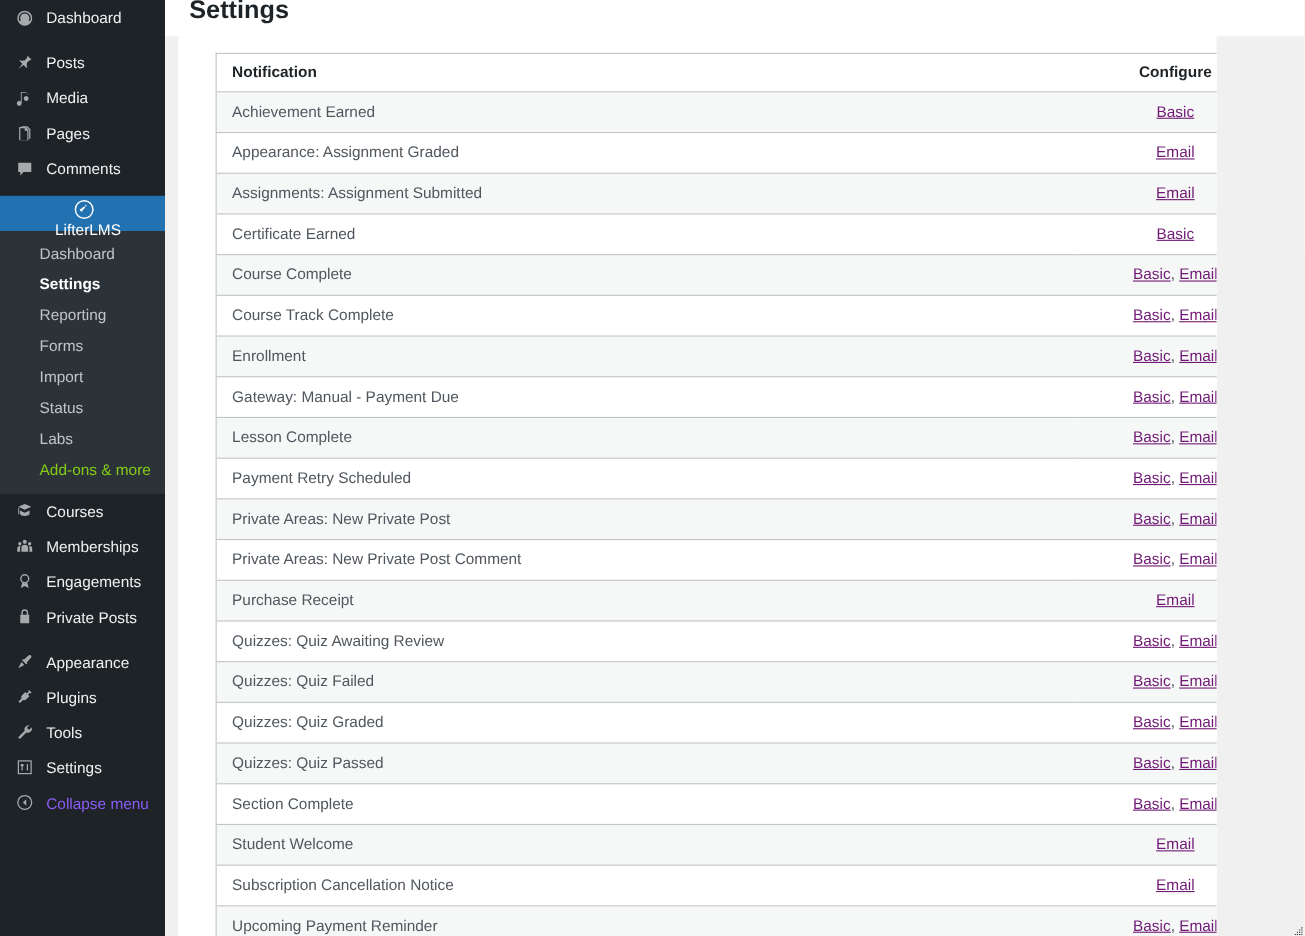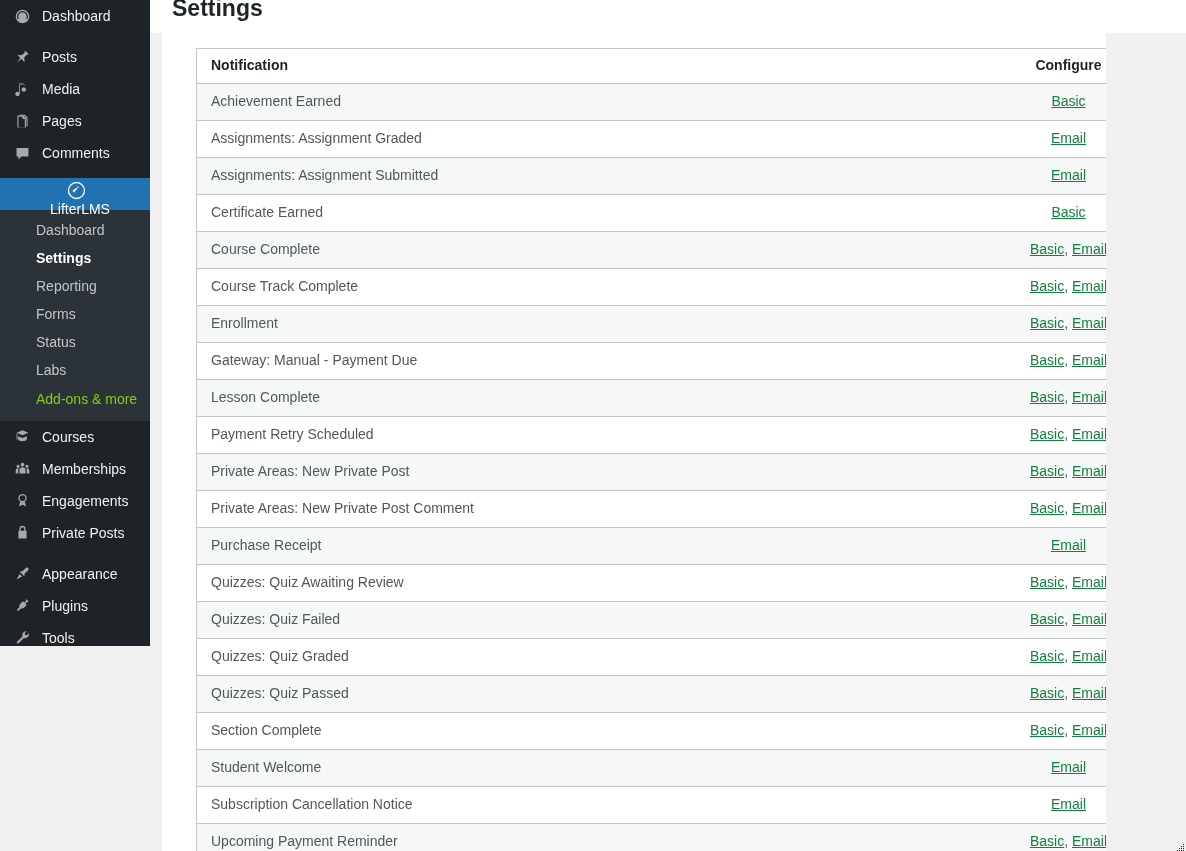--- a/index.html
+++ b/index.html
@@ -9,21 +9,21 @@
     font-family: "Liberation Sans", sans-serif;
     background: #f0f0f1;
   }
 
   
   #root { position: relative; width: 1186px; height: 851px; }
 
   
   #adminmenu {
     position: absolute; left: 0; top: 0;
-    width: 150px; height: 646px;
+    width: 150px; height: 851px;
     background: #1d2327;
     color: #f0f0f1;
     overflow: hidden;
   }
   .menu-item {
     position: relative;
     display: flex; align-items: center;
     height: 32px;
     padding-left: 10px;
     font-size: 14px;
@@ -134,21 +134,21 @@
     height: 35px;
     background: #fff;
   }
   #notif-table tbody td {
     color: #50575e;
   }
   #notif-table tbody tr:nth-child(odd) td { background: #f6f7f7; }
   #notif-table tbody tr:nth-child(even) td { background: #fff; }
 
   .cfg-link {
-    color: #15803d;
+    color: #701a75;
     text-decoration: underline;
     cursor: pointer;
   }
   .cfg-sep { color: #50575e; }
 
   
   #red-box {
     position: absolute;
     left: 988px; top: 77px;
     width: 174px; height: 768px;
@@ -226,20 +226,21 @@
         </svg>
       </span>
       <span class="mi-label">LifterLMS</span>
     </div>
 
     <div id="submenu">
       <a class="submenu-item">Dashboard</a>
       <a class="submenu-item current">Settings</a>
       <a class="submenu-item">Reporting</a>
       <a class="submenu-item">Forms</a>
+      <a class="submenu-item">Import</a>
       <a class="submenu-item">Status</a>
       <a class="submenu-item">Labs</a>
       <a class="submenu-item addons">Add-ons &amp; more</a>
     </div>
 
     <div>
       <div class="menu-item">
         <span class="mi-ico">
           <svg width="17" height="17" viewBox="0 0 20 20" fill="currentColor">
               <path d="M3 5.6l7-3 7 3-7 3-7-3zm1.8 4l5.2 2.2 5.2-2.2v3.2c0 1.5-2.3 2.7-5.2 2.7s-5.2-1.2-5.2-2.7V9.6zM3 6.6v7h1v-7H3z"></path>
@@ -342,21 +343,21 @@
             <th class="col-extra"></th>
           </tr>
         </thead>
         <tbody id="notif-tbody">
             <tr>
               <td class="col-notification">Achievement Earned</td>
               <td class="col-configure"><a class="cfg-link">Basic</a></td>
               <td class="col-extra"></td>
             </tr>
             <tr>
-              <td class="col-notification">Assignments: Assignment Graded</td>
+              <td class="col-notification">Appearance: Assignment Graded</td>
               <td class="col-configure"><a class="cfg-link">Email</a></td>
               <td class="col-extra"></td>
             </tr>
             <tr>
               <td class="col-notification">Assignments: Assignment Submitted</td>
               <td class="col-configure"><a class="cfg-link">Email</a></td>
               <td class="col-extra"></td>
             </tr>
             <tr>
               <td class="col-notification">Certificate Earned</td>

